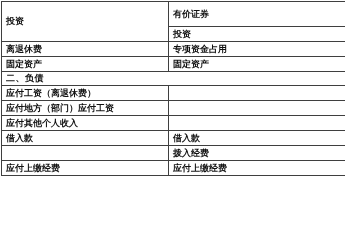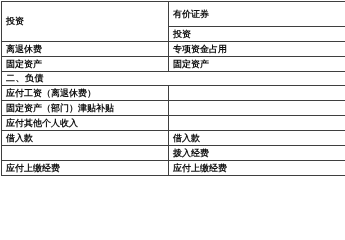--- a/index.html
+++ b/index.html
@@ -63,21 +63,21 @@
         <td class="col-right">固定资产</td>
       </tr>
       <tr class="r-head">
         <td class="col-left head-cell" colspan="2">二、负债</td>
       </tr>
       <tr class="r-norm">
         <td class="col-left">应付工资（离退休费）</td>
         <td class="col-right blank"></td>
       </tr>
       <tr class="r-norm">
-        <td class="col-left">固定资产（部门）津贴补贴</td>
+        <td class="col-left">应付地方（部门）应付工资</td>
         <td class="col-right blank"></td>
       </tr>
       <tr class="r-norm">
         <td class="col-left">应付其他个人收入</td>
         <td class="col-right blank"></td>
       </tr>
       <tr class="r-norm">
         <td class="col-left">借入款</td>
         <td class="col-right">借入款</td>
       </tr>

